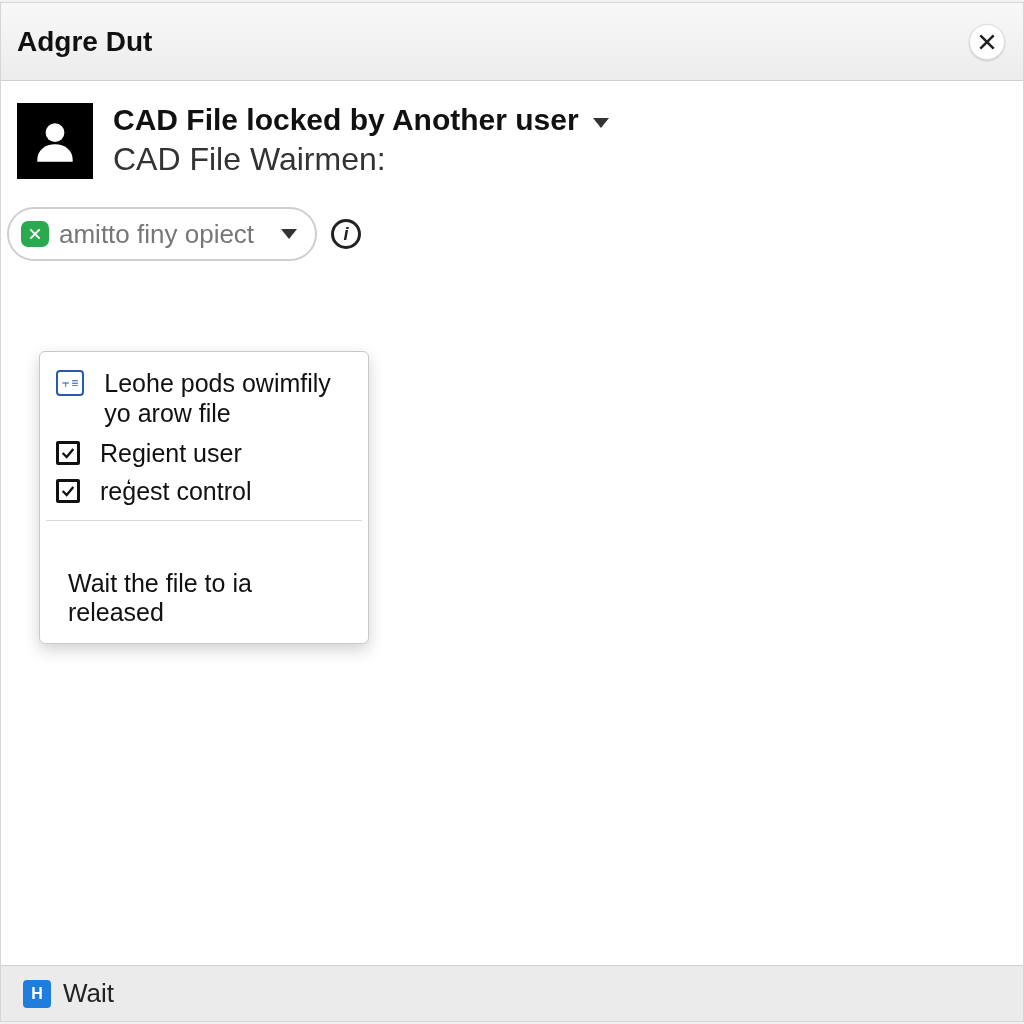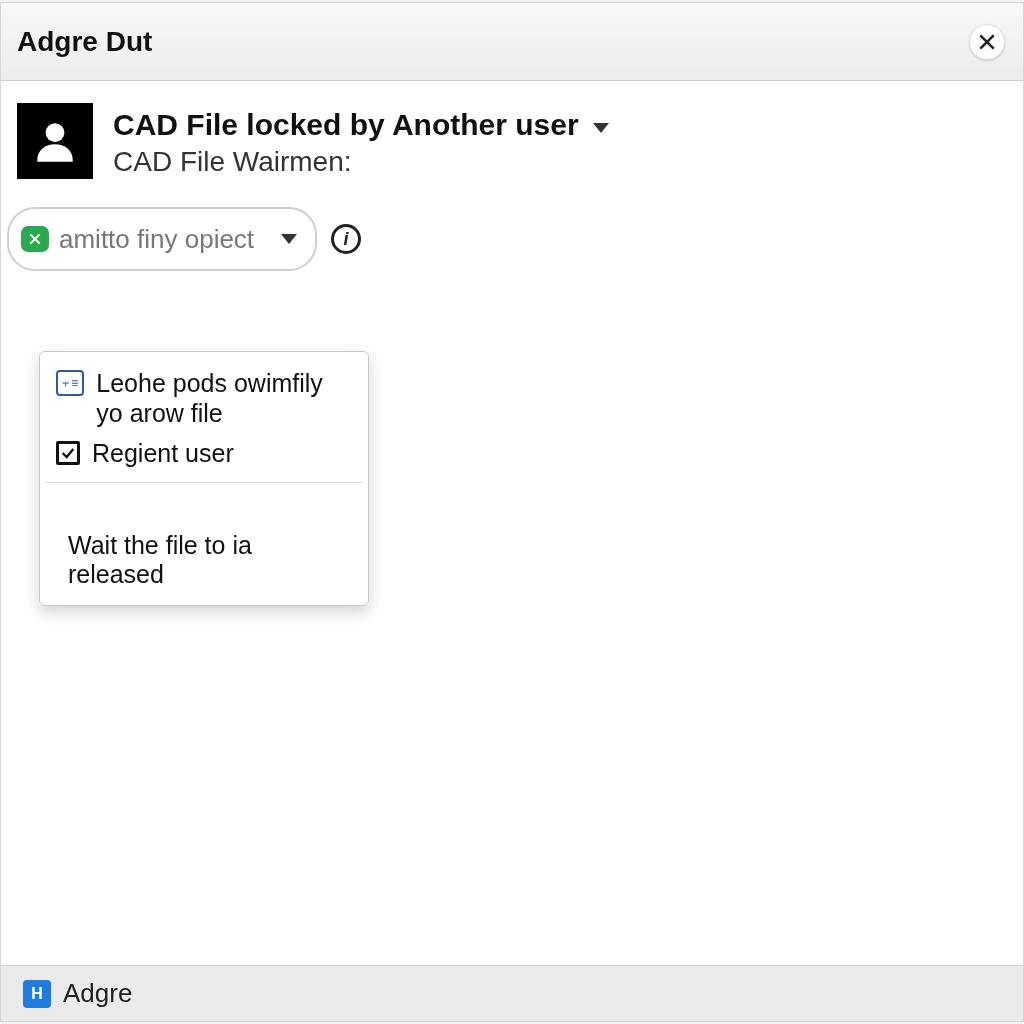--- a/index.html
+++ b/index.html
@@ -88,37 +88,37 @@
     color: #111;
   }
   .caret-down {
     width: 0; height: 0;
     border-left: 8px solid transparent;
     border-right: 8px solid transparent;
     border-top: 10px solid #333;
     margin-top: 6px;
   }
   .subtitle {
-    font-size: 28px;
+    font-size: 32px;
     color: #333;
     margin-top: 2px;
     line-height: 1.25;
   }
 
   .combo-row {
     display: flex;
     align-items: center;
     gap: 14px;
     padding: 16px 0 0 6px;
   }
   .combo {
     display: flex;
     align-items: center;
     gap: 10px;
-    height: 64px;
+    height: 54px;
     border: 2px solid #cfcfcf;
     border-radius: 28px;
     padding: 0 18px 0 12px;
     background: #ffffff;
     min-width: 310px;
   }
   .chip {
     width: 28px;
     height: 26px;
     background: #2aa94f;
@@ -169,21 +169,21 @@
     display: flex;
     align-items: flex-start;
     gap: 12px;
     padding: 6px 18px 6px 16px;
     font-size: 25px;
     color: #111;
     line-height: 1.2;
     cursor: pointer;
   }
   .dd-item.sub { padding-left: 16px; padding-top: 4px; padding-bottom: 4px; }
-  .dd-item-text { flex: 1; }
+  .dd-item-text { flex: 1; margin-left: 8px; }
   .dd-badge {
     display: inline-flex;
     align-items: center;
     justify-content: center;
     gap: 2px;
     border: 2px solid #2a5aa9;
     border-radius: 4px;
     height: 26px;
     padding: 0 4px;
     margin-top: 2px;
@@ -301,28 +301,36 @@
         <span class="dd-item-text">Leohe рods owimfily yo arow file</span>
       </div>
       <div class="dd-item sub">
         <span class="dd-check">
           <svg viewBox="0 0 24 24">
               <polyline points="4 12 10 18 20 6"></polyline>
             </svg>
         </span>
         <span class="dd-item-text">Regient user</span>
       </div>
+      <div class="dd-item sub">
+        <span class="dd-check">
+          <svg viewBox="0 0 24 24">
+              <polyline points="4 12 10 18 20 6"></polyline>
+            </svg>
+        </span>
+        <span class="dd-item-text">reģest control</span>
+      </div>
       <div class="dd-sep"></div>
       <div class="dd-footer">
         <span>Wait the file to ia released</span>
       </div>
     </div>
 
   </div>
 
   <div class="statusbar">
     <div class="status-icon">
       <span>H</span>
     </div>
-    <div class="status-text">Adgre</div>
+    <div class="status-text">Wait</div>
   </div>
 
 </div>
 
 </body></html>

